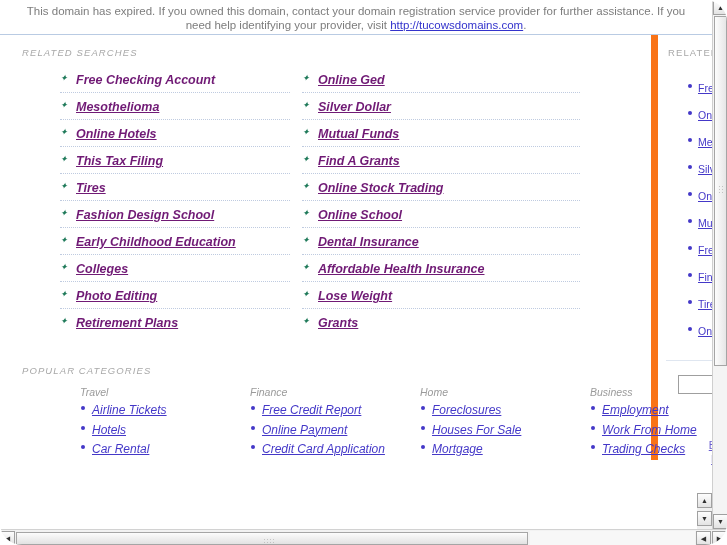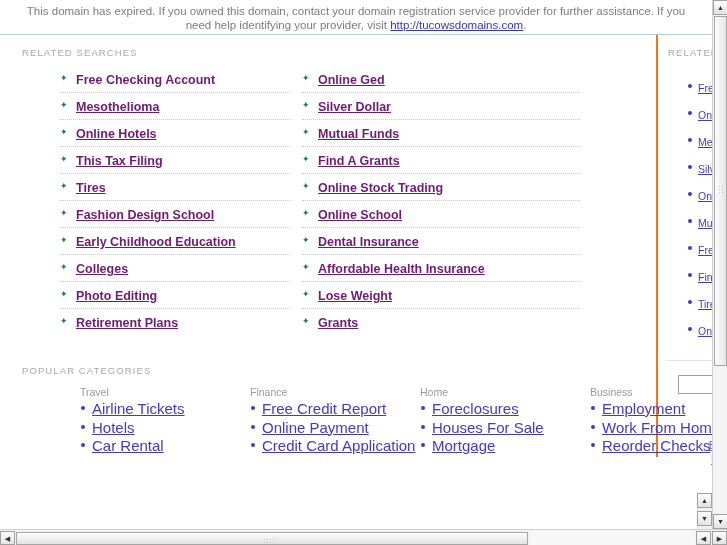--- a/index.html
+++ b/index.html
@@ -13,20 +13,21 @@
     font-family: "Liberation Sans", sans-serif;
   }
 
   
   #viewport {
     position: relative;
     width: 727px;
     height: 545px;
     overflow: hidden;
     background: #ffffff;
+    border-radius: 22px;
   }
 
   
   #page {
     position: absolute;
     left: 0;
     top: 0;
     width: 712px;
     height: 529px;
     overflow: hidden;
@@ -67,22 +68,23 @@
 
   
   #body-split {
     display: flex;
     align-items: flex-start;
     width: 760px;
   }
   #main-col {
     width: 658px;
     flex: 0 0 658px;
-    border-right: 2px solid #f97316;
-    box-sizing: border-box;
+    border-right: 7px solid #f97316;
+    box-sizing: border-box;
+    font-style: italic;
   }
   #right-rail {
     width: 100px;
     flex: 0 0 100px;
     box-sizing: border-box;
     padding-left: 6px;
     overflow: hidden;
   }
 
   
@@ -163,21 +165,21 @@
   .cat-dot {
     position: absolute;
     left: 1px;
     top: 5px;
     width: 4px;
     height: 4px;
     border-radius: 50%;
     background: #4438c8;
   }
   .cat-link {
-    font-size: 15px;
+    font-size: 12px;
     color: #4438c8;
     text-decoration: underline;
     cursor: pointer;
     font-family: "Liberation Sans", sans-serif;
   }
 
   
   .rr-caption {
     font-size: 9.5px;
     letter-spacing: 1.1px;
@@ -412,21 +414,21 @@
               <div class="cat-col">
                 <div class="cat-head">Home</div>
                 <div class="cat-item"><span class="cat-dot"></span><a href="#" class="cat-link">Foreclosures</a></div>
                 <div class="cat-item"><span class="cat-dot"></span><a href="#" class="cat-link">Houses For Sale</a></div>
                 <div class="cat-item"><span class="cat-dot"></span><a href="#" class="cat-link">Mortgage</a></div>
               </div>
               <div class="cat-col">
                 <div class="cat-head">Business</div>
                 <div class="cat-item"><span class="cat-dot"></span><a href="#" class="cat-link">Employment</a></div>
                 <div class="cat-item"><span class="cat-dot"></span><a href="#" class="cat-link">Work From Home</a></div>
-                <div class="cat-item"><span class="cat-dot"></span><a href="#" class="cat-link">Reorder Checks</a></div>
+                <div class="cat-item"><span class="cat-dot"></span><a href="#" class="cat-link">Trading Checks</a></div>
               </div>
             </div>
         </div>
 
       </div>
 
       <div id="right-rail">
         <div class="rr-caption">RELATED</div>
         <div id="rr-list">
             <div class="rr-item"><span class="rr-dot"></span><a href="#" class="rr-link">Fre</a></div>

